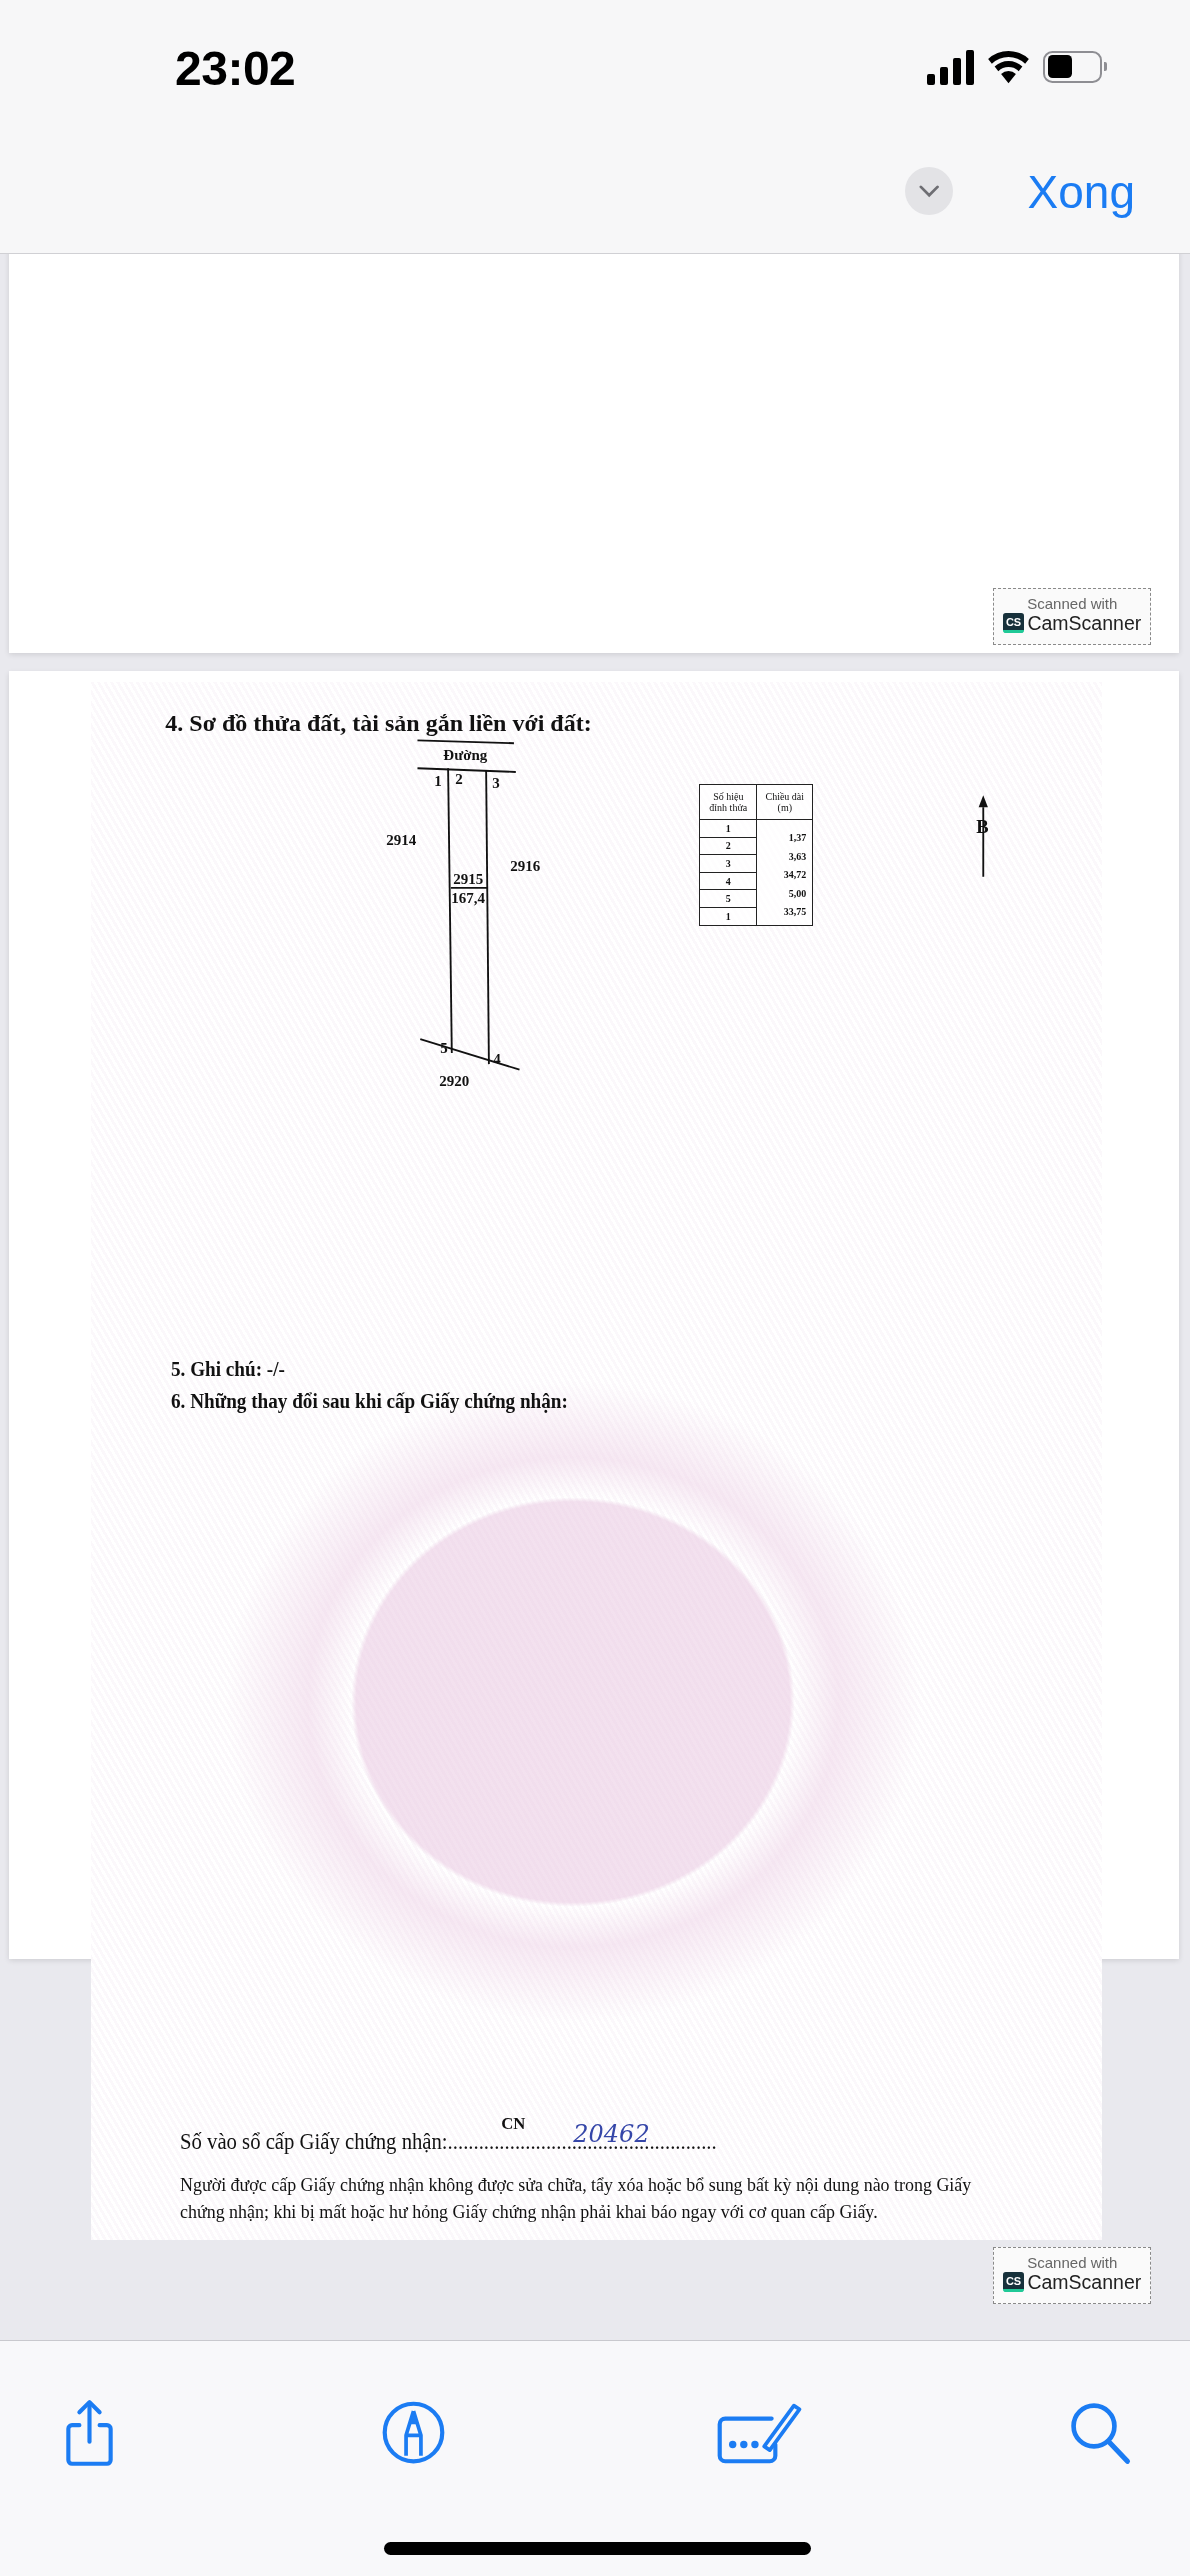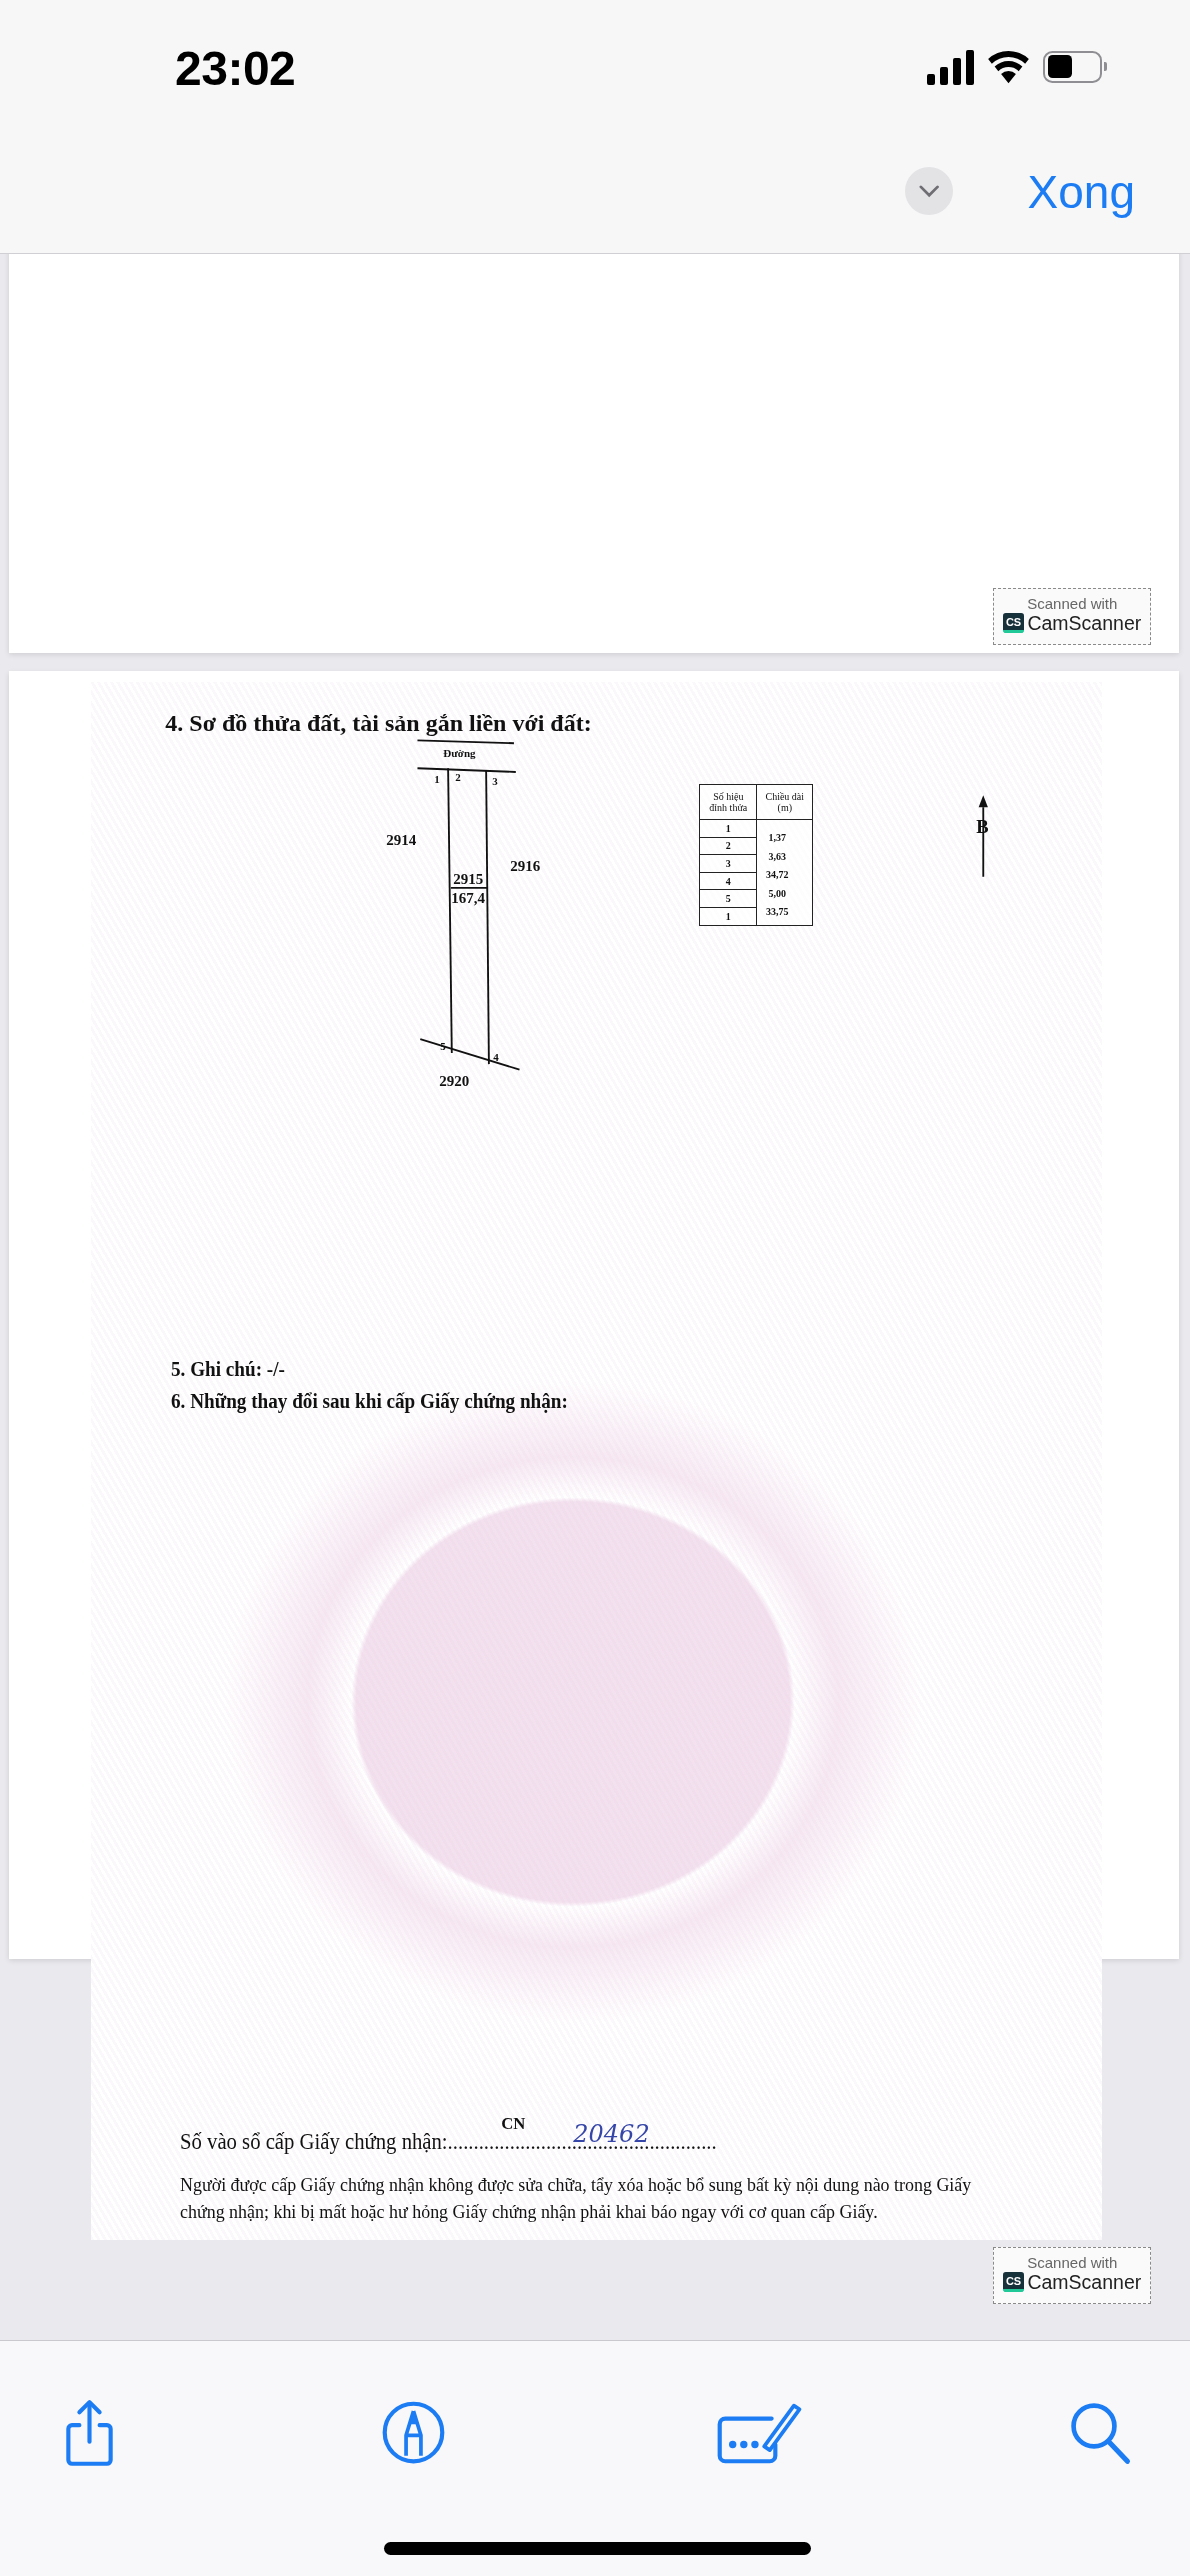--- a/index.html
+++ b/index.html
@@ -53,26 +53,26 @@
 
   
   .doc2 { position: absolute; left: 82px; top: 11px; width: 1011px; height: 1558px;
           background:
             radial-gradient(ellipse 482px 445px at 482px 1020px, rgba(233,200,225,0.55) 0 45%, rgba(255,255,255,0) 46%, rgba(236,205,228,0.45) 55%, rgba(255,255,255,0) 72%),
             repeating-linear-gradient(60deg, #fbf8fb 0 2.8px, #fff 2.8px 5.6px); }
   .serif { font-family: "Liberation Serif", serif; color: #111; }
   .sec4 { position: absolute; left: 74px; top: 28px; font-size: 24px; font-weight: 700; }
   .plot { position: absolute; left: 0; top: 0; width: 1011px; height: 742px; }
   .plot .lbl { position: absolute; font-family: "Liberation Serif", serif; font-size: 15px; font-weight: 700; color: #111; }
-  .plot .sm { font-size: 11px; }
+  .plot .sm { font-size: 15px; }
   .vtable { position: absolute; left: 608px; top: 102px; border-collapse: collapse; font-family: "Liberation Serif", serif; font-size: 10px; color: #111; background: rgba(255,255,255,0.7); }
   .vtable td, .vtable th { border: 1.9px solid #222; padding: 0.9px 3.7px; text-align: center; font-weight: 400; }
   .vtable th { height: 35px; line-height: 11px; }
   .vtable td.idx { height: 17.6px; width: 57px; font-weight: 700; }
-  .vtable td.len-col { width: 56px; vertical-align: top; padding-top: 9.3px; line-height: 18.5px; text-align: center; padding-right: 19px; font-weight: 700; }
+  .vtable td.len-col { width: 56px; vertical-align: top; padding-top: 9.3px; line-height: 18.5px; text-align: right; padding-right: 6px; font-weight: 700; }
 
   .sec5 { position: absolute; left: 80px; top: 675px; font-size: 21.3px; font-weight: 700; transform: scaleX(0.9); transform-origin: left; }
   .sec6 { position: absolute; left: 80px; top: 707px; font-size: 21.3px; font-weight: 700; transform: scaleX(0.9); transform-origin: left; white-space: nowrap; }
   .changes { position: absolute; left: 80px; top: 736px; width: 875px; height: 684px; border: 2.8px solid #111; }
   .changes .divider-v { position: absolute; left: 619px; top: 0; width: 1.9px; height: 100%; background: #111; }
   .changes .divider-h { position: absolute; left: 0; top: 57px; width: 100%; height: 2.8px; background: #111; }
   .changes .h1 { position: absolute; left: 0; top: 13px; width: 619px; text-align: center; font-size: 22px; transform: scaleX(0.9); }
   .changes .h2 { position: absolute; left: 621px; top: 1.9px; width: 254px; text-align: center; font-size: 21.3px; line-height: 22px; transform: scaleX(0.9); }
   .reg-line { position: absolute; left: 89px; top: 1447px; font-size: 23px; white-space: nowrap; transform: scaleX(0.9); transform-origin: left; }
   .reg-cn { position: absolute; left: 410px; top: 1432px; font-size: 16.7px; font-weight: 700; }

